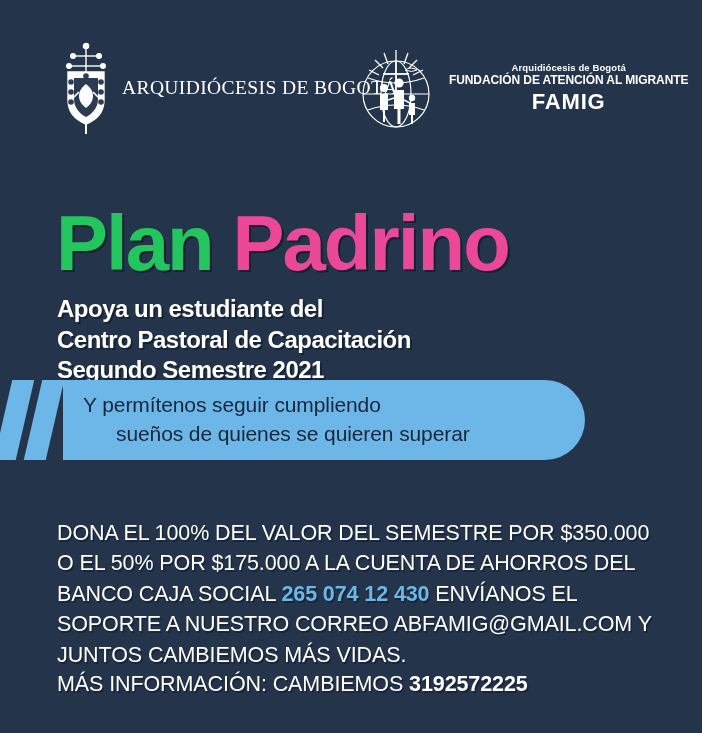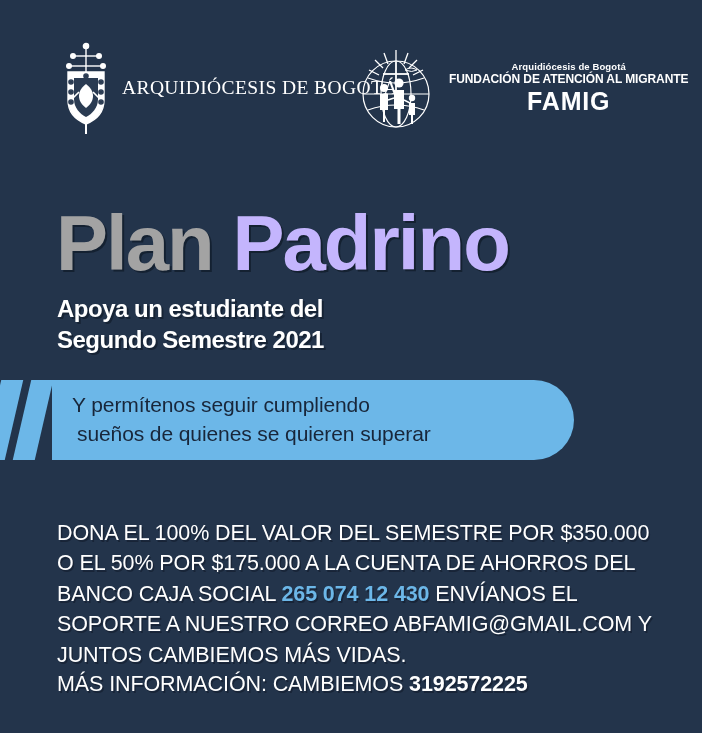--- a/index.html
+++ b/index.html
@@ -58,56 +58,56 @@
     gap: 12px;
   }
   .logo-famig .globe-mark { width: 82px; height: 82px; display:block; }
   .logo-famig .famig-text {
     color: #ffffff;
     text-align: center;
     line-height: 1.15;
   }
   .famig-line1 { font-size: 9.5px; font-weight: 600; letter-spacing: 0.1px; }
   .famig-line2 { font-size: 12px; font-weight: 700; letter-spacing: -0.1px; white-space: nowrap; }
-  .famig-line3 { font-size: 25px; font-weight: 800; letter-spacing: 0.8px; margin-top: 1px; }
+  .famig-line3 { font-size: 22px; font-weight: 800; letter-spacing: 0.8px; margin-top: 1px; }
 
   
   .title {
     position: absolute;
     left: 56px;
     top: 154px;
     font-size: 78px;
     font-weight: 800;
     letter-spacing: -2px;
     line-height: 0.95;
     white-space: nowrap;
     text-shadow: 2px 2px 0 rgba(10,18,30,0.55);
   }
-  .title .t-plan { color: #a3a3a3; text-align: center; }
-  .title .t-padrino { color: #c4b5fd; }
+  .title .t-plan { color: #22c55e; text-align: center; }
+  .title .t-padrino { color: #ec4899; }
 
   
   .subtitle {
     position: absolute;
     left: 57px;
     top: 250px;
     color: #ffffff;
     font-size: 24px;
     font-weight: 800;
     letter-spacing: -0.5px;
     line-height: 1.28;
     text-shadow: 2px 2px 0 rgba(10,18,30,0.5);
     margin-top: 44px;
   }
   .subtitle div { white-space: nowrap; }
 
   
   .banner-wrap {
     position: absolute;
-    left: 4px;
+    left: 15px;
     top: 380px;
     width: 572px;
     height: 80px;
   }
   .banner-stripe {
     position: absolute;
     top: 0;
     width: 22px;
     height: 80px;
     background: #6cb7e8;
@@ -128,21 +128,21 @@
     position: absolute;
     left: 68px;
     top: 11px;
     color: #18263a;
     font-size: 21px;
     font-weight: 400;
     line-height: 1.38;
     letter-spacing: -0.1px;
     white-space: nowrap;
   }
-  .banner-text .line2 { padding-left: 5px; }
+  .banner-text .line2 { padding-left: 5px; margin-left: 28px; }
 
   
   .body-copy {
     position: absolute;
     left: 57px;
     top: 496px;
     width: 600px;
     color: #ffffff;
     font-size: 21.5px;
     line-height: 1.42;
@@ -257,20 +257,21 @@
       </span>
     </div>
   </div>
 
   <h1 class="title">
     <span class="t-plan">Plan</span><span> </span><span class="t-padrino">Padrino</span>
   </h1>
 
   <div class="subtitle">
     <div>Apoya un estudiante del</div>
+    <div>Centro Pastoral de Capacitación</div>
     <div>Segundo Semestre 2021</div>
   </div>
 
   <div class="banner-wrap">
     <div class="banner-stripe s1"></div>
     <div class="banner-stripe s2"></div>
     <div class="banner-pill"></div>
     <div class="banner-text">
       <div class="line1">Y permítenos seguir cumpliendo</div>
       <div class="line2">sueños de quienes se quieren superar</div>

